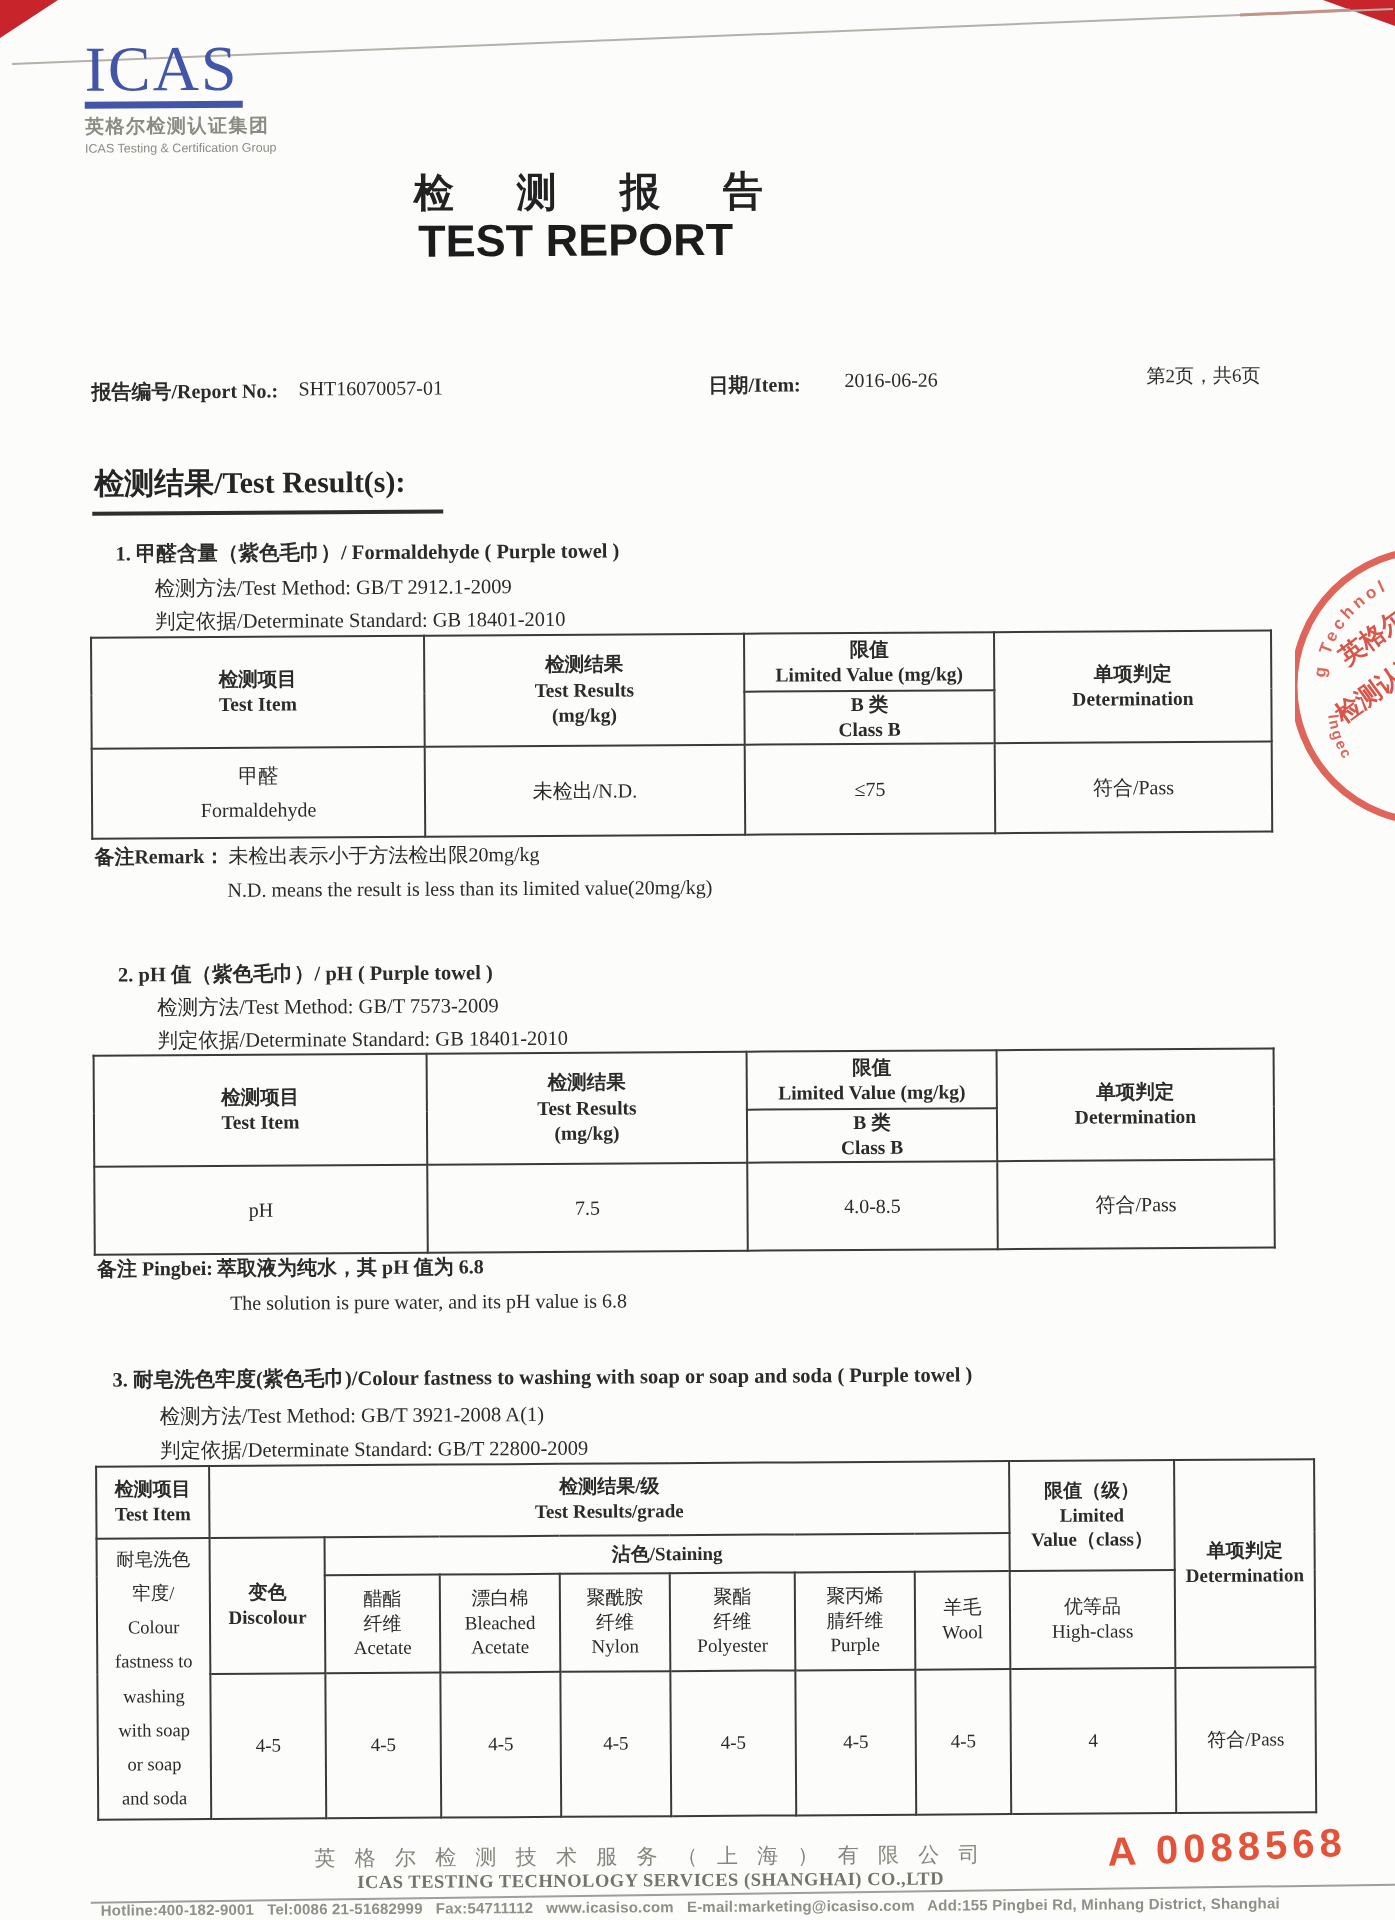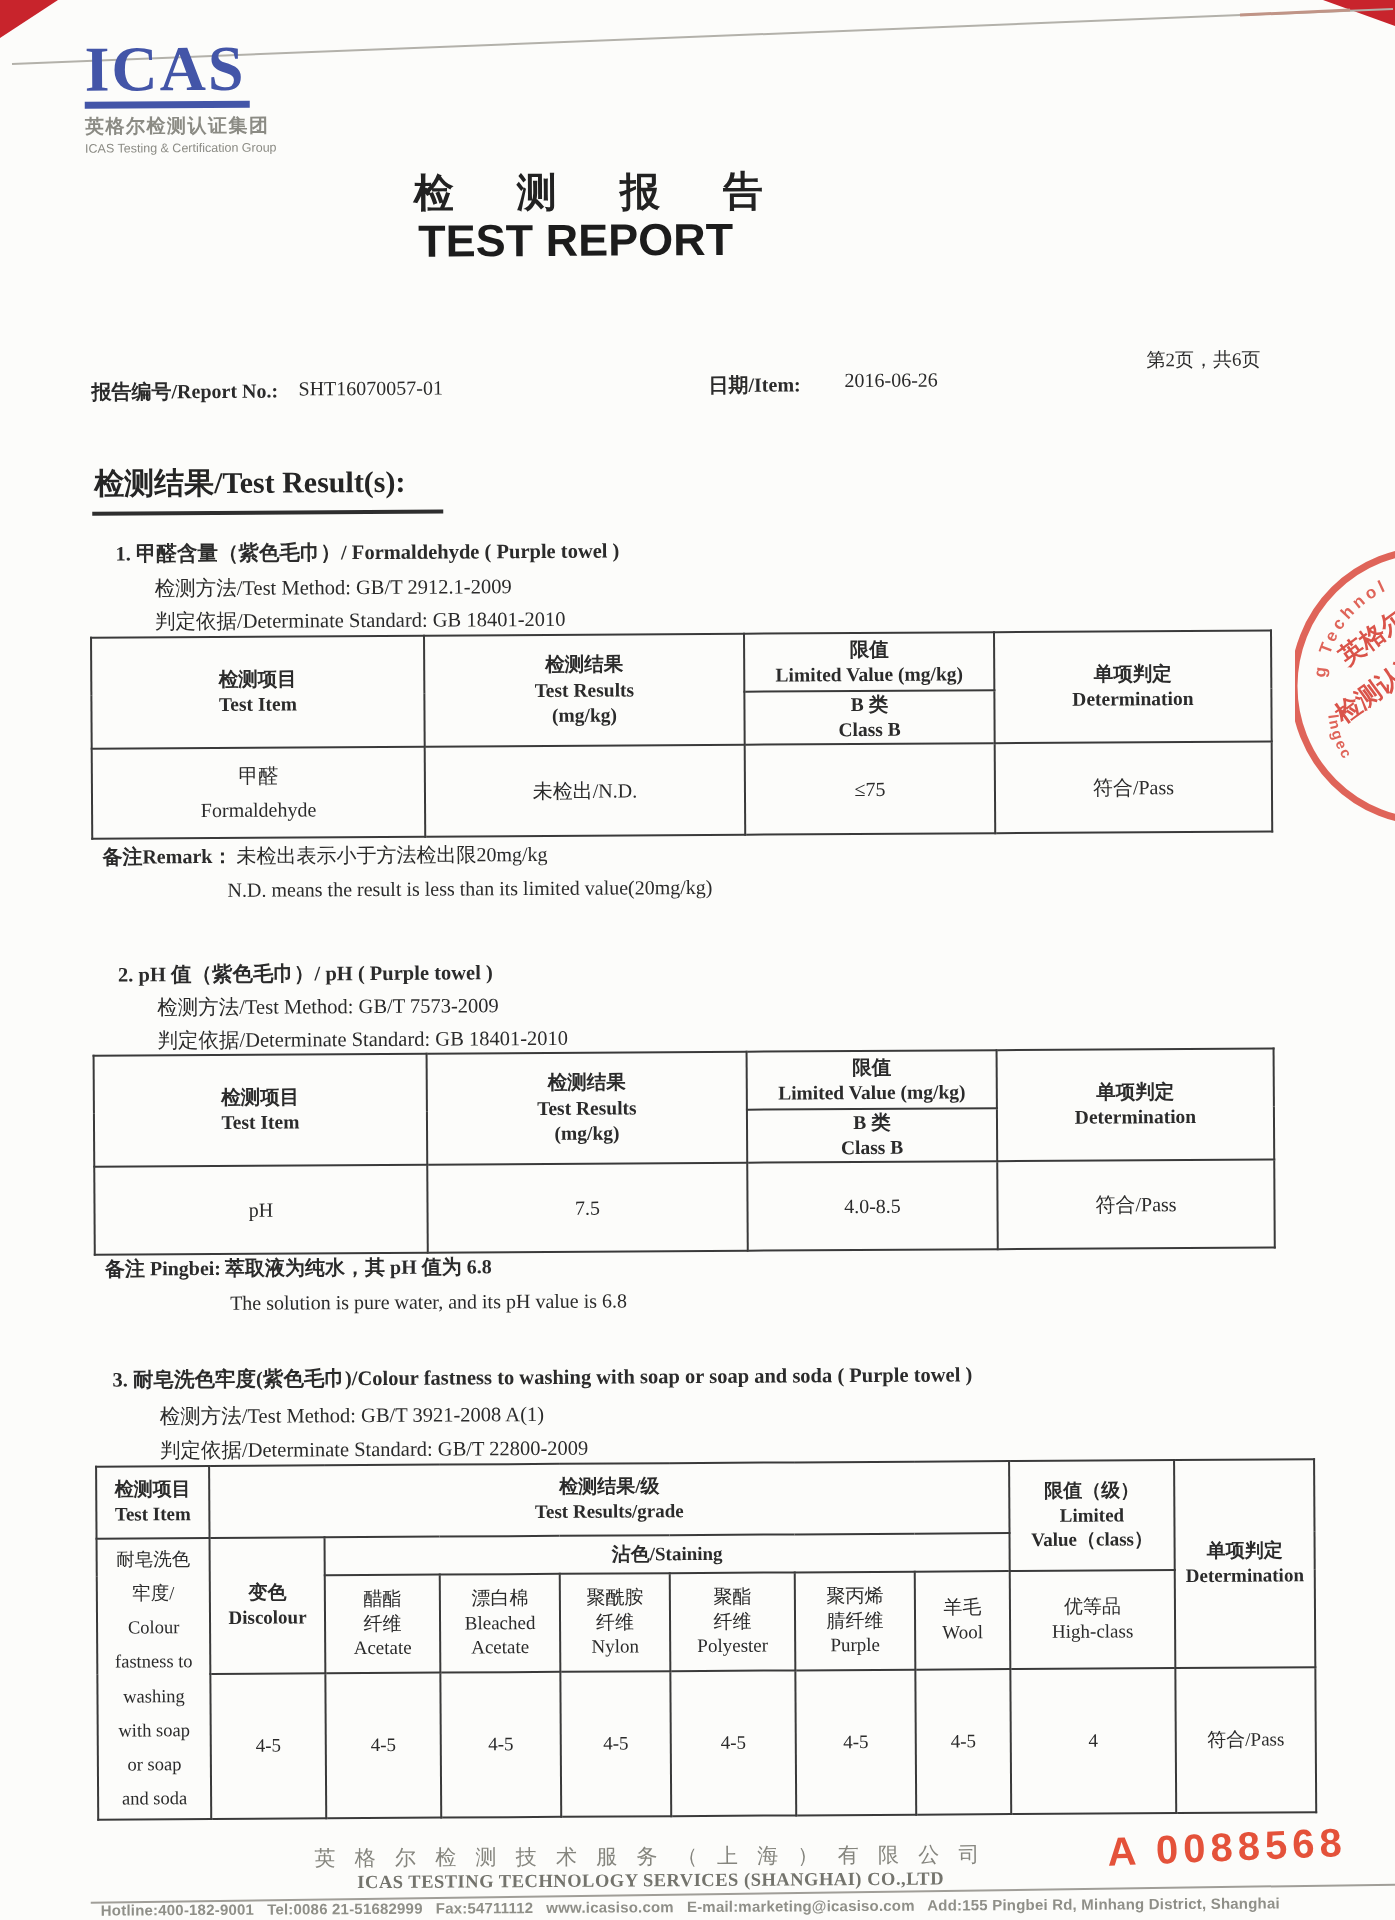--- a/index.html
+++ b/index.html
@@ -11,21 +11,21 @@
 
   
   .corner-tl{position:absolute;left:0;top:0;width:58px;height:38px;background:#c8242c;
              clip-path:polygon(0 0,100% 0,0 100%);}
   .corner-tr{position:absolute;right:0;top:0;width:72px;height:26px;background:#c8242c;
              clip-path:polygon(0 0,100% 0,100% 100%);}
   .scanline{position:absolute;left:0;top:0;}
 
   
   .logo{left:90px;top:36px;width:320px;}
-  .logo-acronym{display:inline-block;font-family:"Liberation Serif",serif;font-weight:bold;
+  .logo-acronym{display:inline-block;font-family:"Liberation Serif",serif;font-weight:normal;
                 font-size:64px;line-height:0.95;letter-spacing:2px;color:#4355a8;
                 border-bottom:7px solid #4355a8;padding:0 4px 1px 0;}
   .logo-cn{font-family:"Liberation Sans",sans-serif;font-weight:bold;font-size:19px;
            letter-spacing:1.5px;color:#8b8b84;margin-top:5px;}
   .logo-en{font-family:"Liberation Sans",sans-serif;font-size:12.5px;color:#8b8b84;margin-top:2px;}
 
   
   .title-cn{left:0;top:164px;width:1160px;text-align:center;font-family:"Liberation Sans",sans-serif;
             font-weight:bold;font-size:40px;letter-spacing:26px;padding-left:26px;color:#222;}
   .title-en{left:0;top:214px;width:1160px;text-align:center;font-family:"Liberation Sans",sans-serif;
@@ -41,21 +41,21 @@
 
   .item-h{font-weight:bold;font-size:20.5px;}
   .item-line{font-size:20.5px;}
 
   table{border-collapse:collapse;table-layout:fixed;}
   td{border:2px solid #3a3a3a;text-align:center;vertical-align:middle;padding:0;
      font-size:19.5px;line-height:1.3;}
   td.hd{font-weight:bold;}
   td.data{font-size:20px;}
 
-  .remark-label{font-weight:bold;font-size:20px;margin-left:8px;}
+  .remark-label{font-weight:bold;font-size:20px;}
   .remark-text{font-size:20px;}
 
   
   .t3 td{font-size:19px;}
   .t3 .rowlab{font-size:18.5px;line-height:1.85;font-weight:normal;}
 
   
   .f-cn{left:0;top:1842px;width:1290px;text-align:center;font-size:21px;letter-spacing:7px;color:#85857e;}
   .f-en{left:0;top:1870px;width:1290px;text-align:center;font-weight:bold;font-size:18.5px;
         letter-spacing:0.5px;color:#74746d;}
@@ -87,21 +87,21 @@
       <div class="logo-en">ICAS Testing &amp; Certification Group</div>
     </div>
 
     <div class="abs title-cn">检 测 报 告</div>
     <div class="abs title-en">TEST REPORT</div>
 
     <div class="abs meta b" style="left:95px;top:375px;">报告编号/Report No.:</div>
     <div class="abs meta" style="left:302px;top:375px;">SHT16070057-01</div>
     <div class="abs meta b" style="left:712px;top:372px;">日期/Item:</div>
     <div class="abs meta" style="left:848px;top:370px;">2016-06-26</div>
-    <div class="abs meta" style="left:1150px;top:350px;font-size:19px;">第2页，共6页</div>
+    <div class="abs meta" style="left:1150px;top:366px;font-size:19px;">第2页，共6页</div>
 
     <div class="abs section-h">检测结果/Test Result(s):</div>
 
     <div class="abs item-h" style="left:118px;top:536px;">1.  甲醛含量（紫色毛巾）/ Formaldehyde ( Purple towel )</div>
     <div class="abs item-line" style="left:157px;top:571px;">检测方法/Test Method: GB/T 2912.1-2009</div>
     <div class="abs item-line" style="left:157px;top:604px;">判定依据/Determinate Standard: GB 18401-2010</div>
 
     <table class="abs" style="left:92px;top:633px;width:1180px;">
       <colgroup>
           <col style="width:333px">

